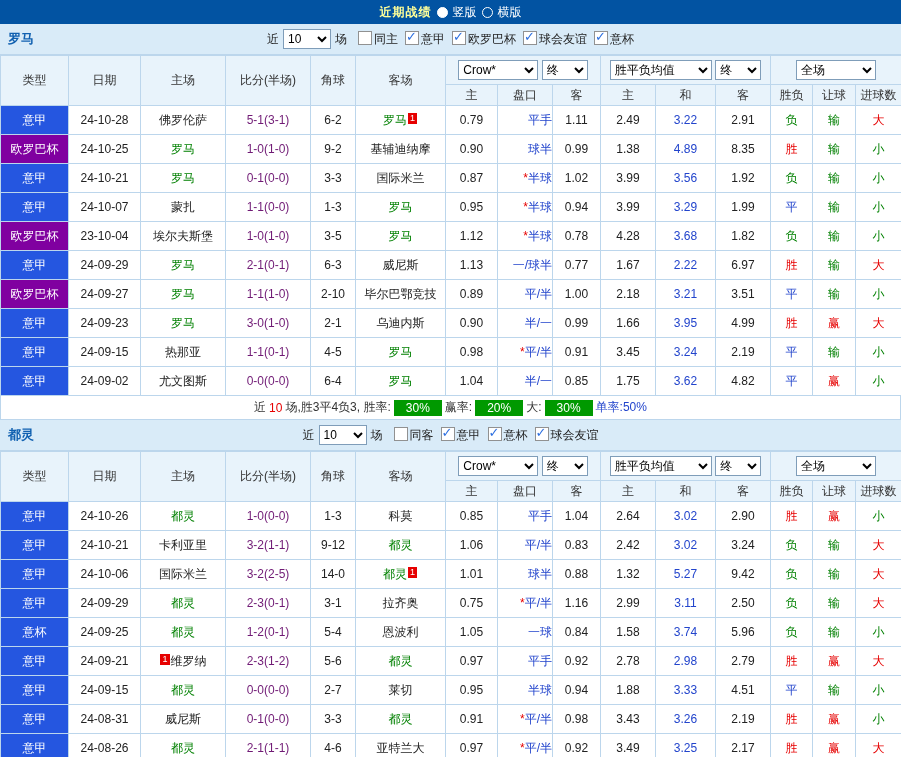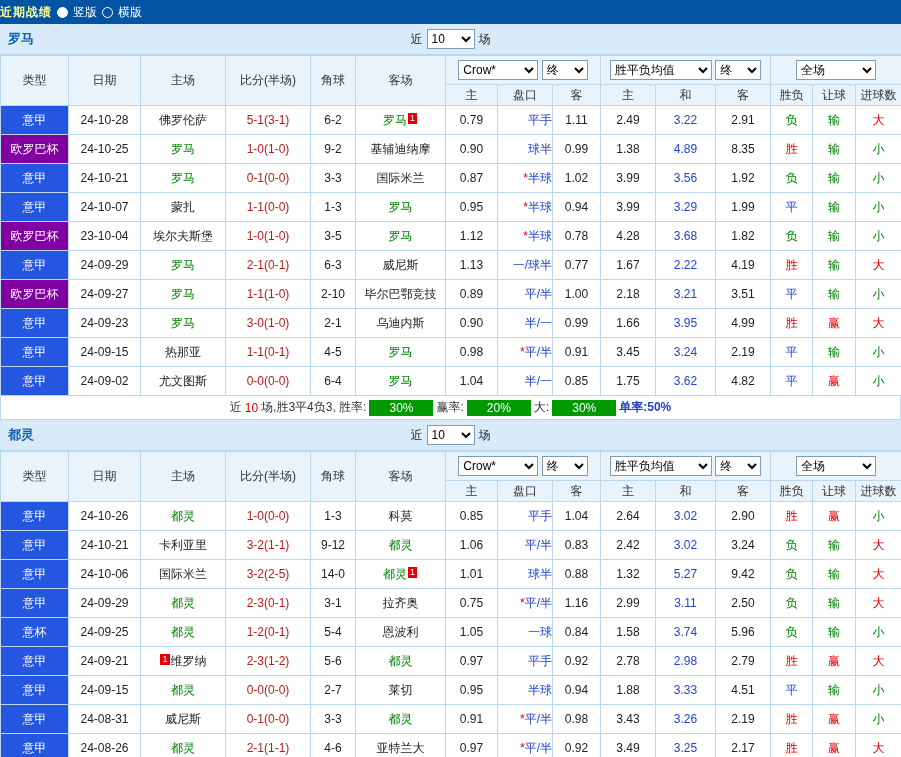--- a/index.html
+++ b/index.html
@@ -1,64 +1,65 @@
 <!DOCTYPE html>
 <html><head>
 <meta charset="utf-8">
 <style>
   html,body{margin:0;padding:0;}
   body{width:901px;font-family:"Liberation Sans","DejaVu Sans",sans-serif;font-size:12px;color:#222;background:#fff;}
-  .topbar{height:24px;background:#0253A2;display:flex;align-items:center;gap:5px;color:#fff;}
+  .topbar{height:24px;background:#0253A2;display:flex;align-items:center;justify-content:center;gap:5px;color:#fff;}
   .topbar-title{color:#FFFF99;font-weight:bold;letter-spacing:1px;}
   .radio{width:9px;height:9px;border:1px solid #fff;border-radius:50%;display:inline-block;}
   .radio.sel{background:#fff;}
   .section-bar{height:30px;background:#D9EBF8;position:relative;display:flex;align-items:center;justify-content:center;gap:4px;border-bottom:1px solid #BCD6EC;}
   .team-name{position:absolute;left:8px;color:#1060B0;font-weight:bold;font-size:13px;}
   select{font-family:inherit;font-size:12px;height:20px;border:1px solid #7f9db9;background:#fff;}
   .w-count{width:48px}.w-company{width:80px}.w-final{width:46px}.w-avg{width:102px}.w-full{width:80px}
   .cb{width:12px;height:12px;border:1px solid #919191;background:#fff;display:inline-block;position:relative;vertical-align:-2px;margin:0 2px 0 7px;}
   .cb.checked::after{content:"\2713";position:absolute;top:-3px;left:0;font-size:13px;font-weight:bold;color:#2C6FE0;}
   table{border-collapse:collapse;table-layout:fixed;width:901px;}
   td{border:1px solid #BCD6EC;text-align:center;white-space:nowrap;overflow:hidden;padding:0;}
   thead td{background:#E8F3FB;color:#333;}
   tr.sel-row td{height:28px;}
   tr.sub-row td{height:20px;}
   tbody td{height:28px;background:#fff;}
   td.type-blue{background:#2556E0;color:#fff;}
   td.type-purple{background:#8000A0;color:#fff;}
   .t-green{color:#008000;}
-  .score{color:#b91c1c;}
+  .score{color:#701a75;}
   .hc{color:#2244CC;text-align:right;}
   .star{color:#E60000;}
   .blue{color:#2244CC;}
   .r-red{color:#E60000;}
   .r-blue{color:#2244CC;}
   .r-green{color:#008000;}
   .badge{display:inline-block;background:#E60000;color:#fff;font-size:9px;line-height:11px;padding:0 2px;vertical-align:3px;margin:0 1px;}
   .summary{height:23px;display:flex;align-items:center;justify-content:center;gap:3px;border:1px solid #BCD6EC;border-top:none;color:#333;}
-  .pct{background:#009900;color:#fff;padding:1px 20px;}
+  .pct{background:#009900;color:#fff;padding:1px 12px;}
   .red-num{color:#E60000;}
-  .blue-text{color:#2244CC;font-weight:bold;}
+  .blue-text{color:#2244CC;}
 </style>
 </head>
 <body>
 
 <div class="topbar">
   <span class="topbar-title">近期战绩</span>
   <span class="radio sel"></span>
   <span>竖版</span>
   <span class="radio"></span>
   <span>横版</span>
 </div>
 
 <div class="section-bar">
   <span class="team-name">罗马</span>
   <span>近</span>
   <select class="w-count"><option>10</option></select>
   <span>场</span>
+  <span><span class="cb"></span><span>同主</span><span class="cb checked"></span><span>意甲</span><span class="cb checked"></span><span>欧罗巴杯</span><span class="cb checked"></span><span>球会友谊</span><span class="cb checked"></span><span>意杯</span></span>
 </div>
 <table>
   <colgroup>
     <col style="width:68px">
       <col style="width:72px">
       <col style="width:85px">
       <col style="width:85px">
       <col style="width:45px">
       <col style="width:90px">
     <col style="width:52px">
@@ -194,21 +195,21 @@
         <td>24-09-29</td>
         <td class="t-green"><span>罗马</span></td>
         <td class="score">2-1(0-1)</td>
         <td>6-3</td>
         <td><span>威尼斯</span></td>
         <td>1.13</td>
         <td class="hc">一/球半</td>
         <td>0.77</td>
         <td>1.67</td>
         <td class="blue">2.22</td>
-        <td>4.19</td>
+        <td>6.97</td>
         <td class="r-red">胜</td>
         <td class="r-green">输</td>
         <td class="r-red">大</td>
       </tr>
       <tr>
         <td class="type-purple">欧罗巴杯</td>
         <td>24-09-27</td>
         <td class="t-green"><span>罗马</span></td>
         <td class="score">1-1(1-0)</td>
         <td>2-10</td>
@@ -286,20 +287,21 @@
   <span>大:</span>
   <span class="pct">30%</span>
   <span class="blue-text">单率:50%</span>
 </div>
 
 <div class="section-bar">
   <span class="team-name">都灵</span>
   <span>近</span>
   <select class="w-count"><option>10</option></select>
   <span>场</span>
+  <span><span class="cb"></span><span>同客</span><span class="cb checked"></span><span>意甲</span><span class="cb checked"></span><span>意杯</span><span class="cb checked"></span><span>球会友谊</span></span>
 </div>
 <table>
   <colgroup>
     <col style="width:68px">
       <col style="width:72px">
       <col style="width:85px">
       <col style="width:85px">
       <col style="width:45px">
       <col style="width:90px">
     <col style="width:52px">

